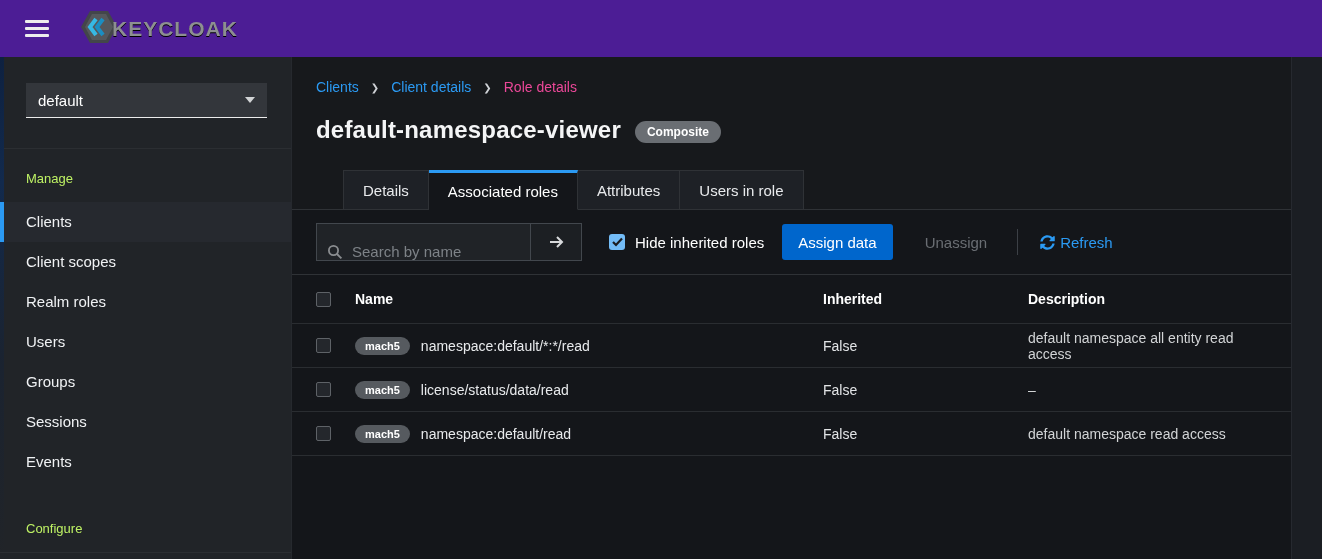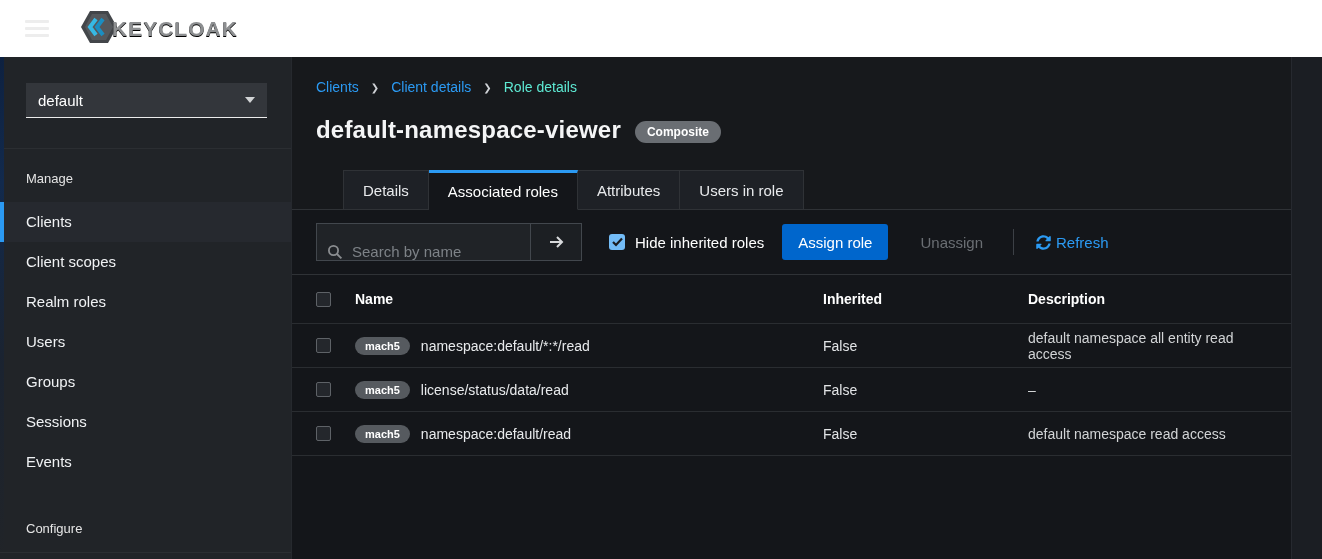--- a/index.html
+++ b/index.html
@@ -13,21 +13,21 @@
     --accent: #2b9af3;
     --primary: #0066cc;
     --chk: #73bcf7;
     --panel: #14161a;
     --border: #2f3236;
     --row-border: #2a2d31;
   }
 
   
   .masthead {
-    height: 57px; background: #ffffff;
+    height: 57px; background: #4c1d95;
     display: flex; align-items: center; padding-left: 25px;
   }
   .burger { width: 24px; cursor: pointer; }
   .burger span { display: block; height: 3px; background: #ededed; border-radius: 1px; margin-bottom: 4px; }
   .burger span:last-child { margin-bottom: 0; }
   .logo { display: flex; align-items: center; margin-left: 30px; }
   .logo-text {
     color: #8d8f91; font-size: 21px; font-weight: bold; letter-spacing: 1px;
     margin-left: -7px; text-shadow: 0 1px 0 #000;
   }
@@ -50,38 +50,38 @@
     margin: 26px 24px 0 26px; height: 35px; background: #33363b;
     border: 0; border-bottom: 1px solid #ececec;
     display: flex; align-items: center; justify-content: space-between;
     padding: 0 12px; color: #fff; font-size: 15px; cursor: pointer;
   }
   .caret {
     width: 0; height: 0; border-left: 5px solid transparent;
     border-right: 5px solid transparent; border-top: 6px solid #d2d4d6;
   }
   .sidebar-divider { border-top: 1px solid #2b2e32; margin-top: 30px; }
-  .section-label { padding: 22px 0 16px 26px; color: #e5e5e5; font-size: 13px; }
+  .section-label { padding: 22px 0 16px 26px; color: #bef264; font-size: 13px; }
   .nav-item {
     height: 40px; line-height: 40px; padding-left: 26px;
     color: #f0f2f4; font-size: 15px; cursor: pointer; position: relative; z-index: 1;
   }
   .nav-item.active { background: #26292f; border-left: 4px solid var(--accent); padding-left: 22px; }
   .sidebar .spacer { flex: 1; }
   .sidebar-bottom-line { border-top: 1px solid #2b2e32; margin-bottom: 6px; }
 
   
   .main { flex: 1; position: relative; display: flex; flex-direction: column; }
   .right-gutter {
     position: absolute; right: 0; top: 0; bottom: 0; width: 31px;
     background: #1b1e23; border-left: 1px solid #26292f; z-index: 5;
   }
   .top-area { padding: 22px 55px 0 24px; }
   .breadcrumb { display: flex; align-items: center; gap: 12px; font-size: 14px; }
-  .bc-item { color: #5eead4; }
+  .bc-item { color: #ec4899; }
   .bc-item.link { color: var(--accent); cursor: pointer; }
   .bc-sep { color: #cfd2d6; font-size: 10px; }
   .title-row { display: flex; align-items: center; gap: 14px; margin-top: 21px; }
   .page-title { font-size: 24px; font-weight: 700; color: #f4f5f6; letter-spacing: 0.2px; }
   .pill-badge {
     background: #6a6e73; color: #fff; font-size: 12px; font-weight: bold;
     border-radius: 11px; padding: 4px 12px; margin-top: 4px;
   }
 
   
@@ -256,21 +256,21 @@
         <div class="chk-group">
           <div class="checkbox-checked">
             <span style="display:flex;">
               <svg width="11" height="10" viewBox="0 0 11 10">
                 <polyline points="1,5 4,8 10,1.5" fill="none" stroke="#1b1d21" stroke-width="2.2"></polyline>
               </svg>
             </span>
           </div>
           <span class="chk-label">Hide inherited roles</span>
         </div>
-        <button class="btn-primary">Assign role</button>
+        <button class="btn-primary">Assign data</button>
         <button class="btn-disabled">Unassign</button>
         <div class="vdiv"></div>
         <div class="refresh-link">
           <span style="display:flex;">
             <svg width="15" height="15" viewBox="0 0 512 512">
               <path fill="#2b9af3" d="M370.72 133.28C339.458 104.008 298.888 87.962 255.848 88c-77.458.068-144.328 53.178-162.791 126.85-1.344 5.363-6.122 9.15-11.651 9.15H24.103c-7.498 0-13.194-6.807-11.807-14.176C33.933 94.924 134.813 8 256 8c66.448 0 126.791 26.136 171.315 68.685L463.03 40.97C478.149 25.851 504 36.559 504 57.941V192c0 13.255-10.745 24-24 24H345.941c-21.382 0-32.09-25.851-16.971-40.971l41.75-41.749zM32 296h134.059c21.382 0 32.09 25.851 16.971 40.971l-41.75 41.75c31.262 29.273 71.835 45.319 114.876 45.28 77.418-.07 144.315-53.144 162.787-126.849 1.344-5.363 6.122-9.15 11.651-9.15h57.304c7.498 0 13.194 6.807 11.807 14.176C478.067 417.076 377.187 504 256 504c-66.448 0-126.791-26.136-171.315-68.685L48.97 471.03C33.851 486.149 8 475.441 8 454.059V320c0-13.255 10.745-24 24-24z"></path>
             </svg>
           </span>
           <span>Refresh</span>
         </div>

